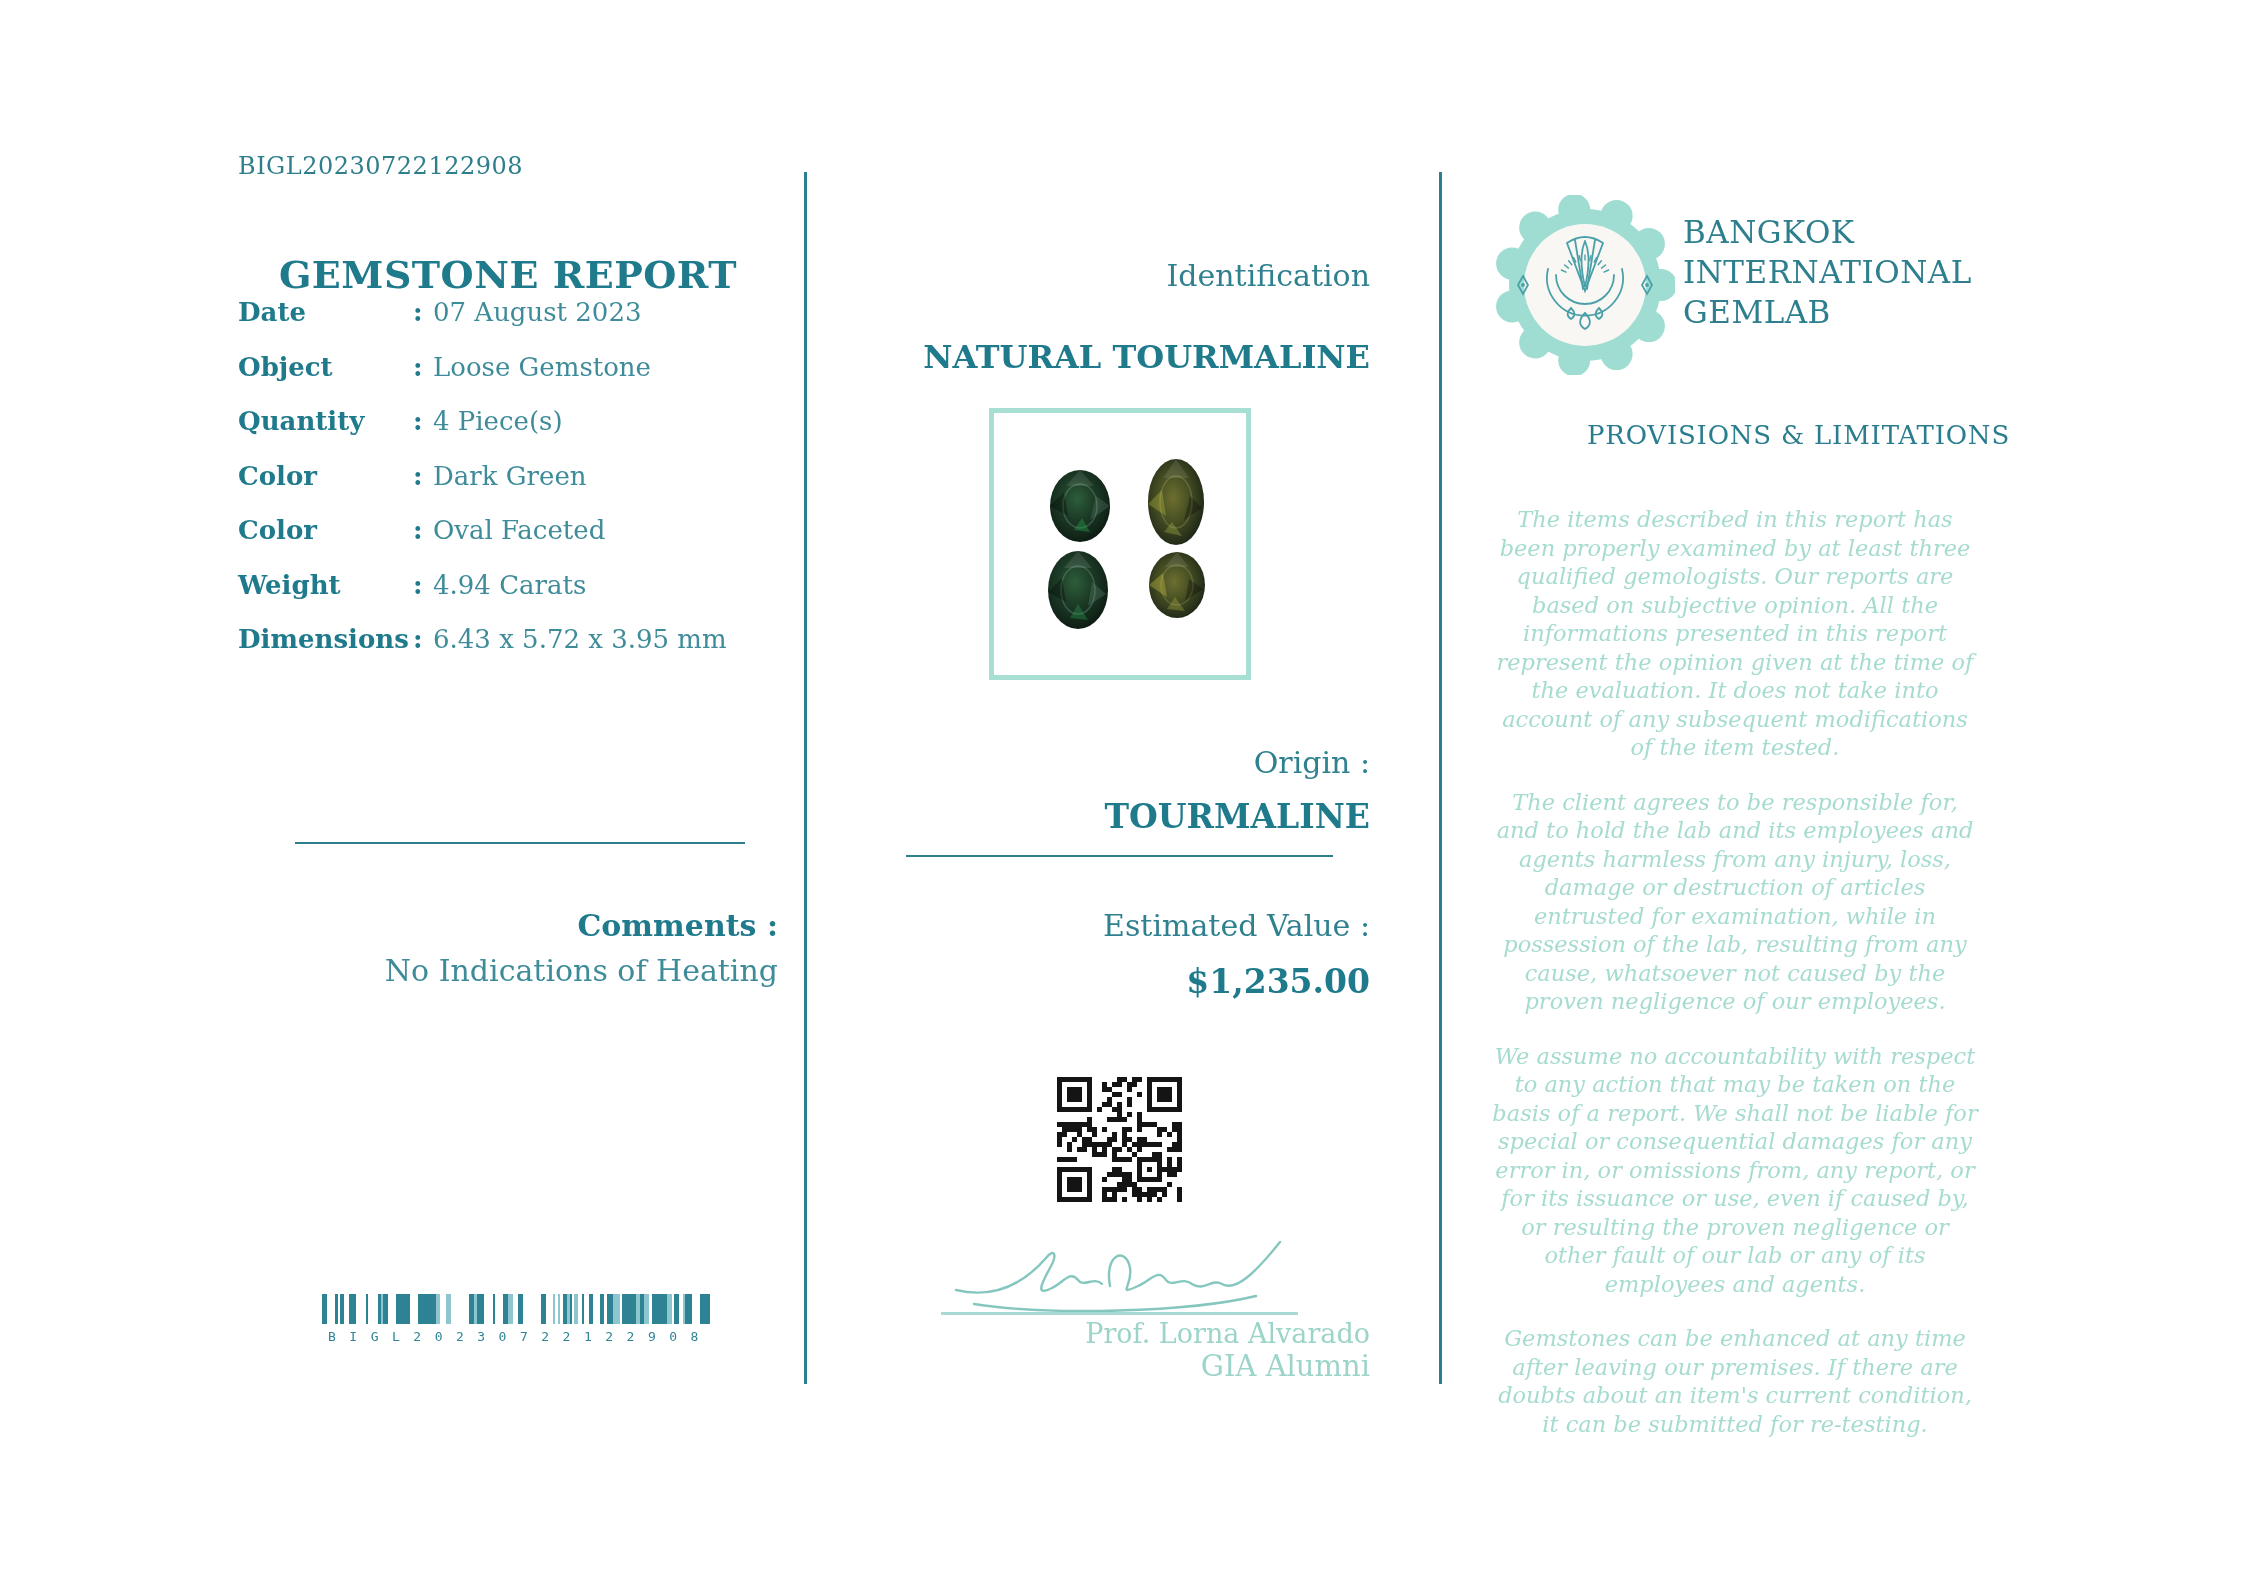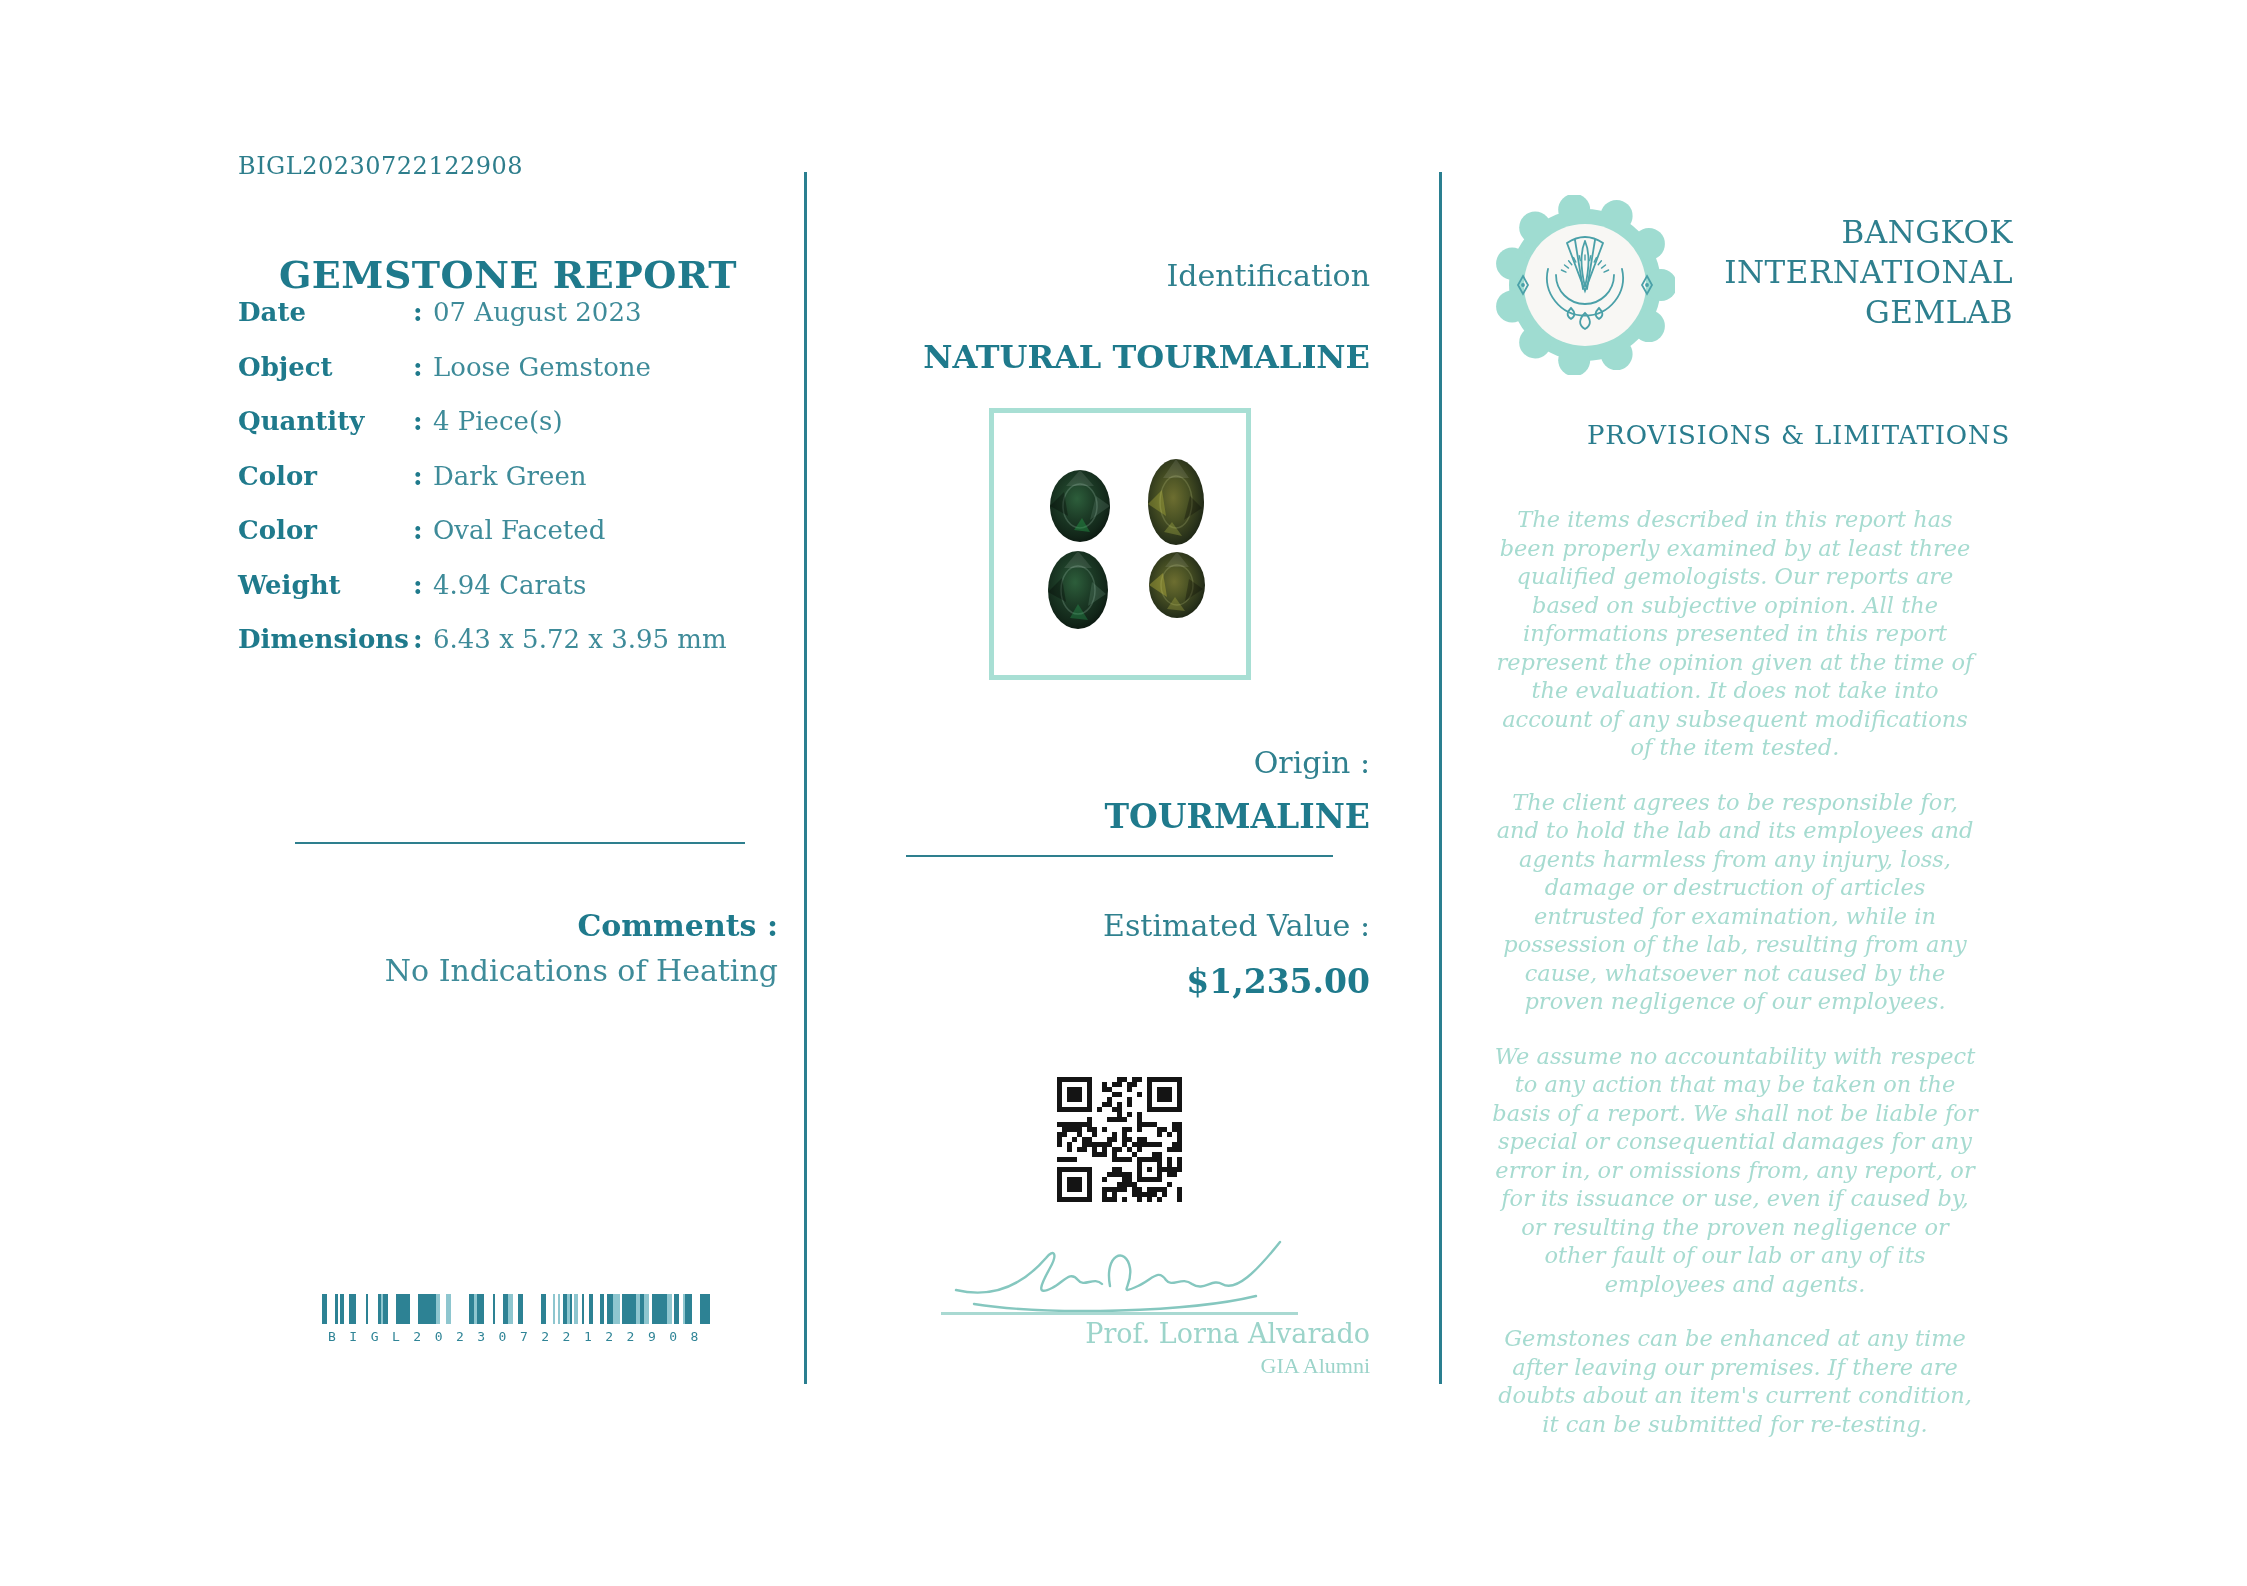--- a/index.html
+++ b/index.html
@@ -38,26 +38,26 @@
   #photo-frame{left:119px;top:408px;width:252px;height:262px;border:5px solid #a8dfd4;background:#ffffff;}
   #origin-label{left:0;top:745px;width:500px;font-size:30px;color:#30818f;}
   #origin-value{left:0;top:797px;width:500px;font-size:33px;font-weight:bold;color:#1f7a8c;}
   #mid-rule{left:36px;top:855px;width:427px;height:2px;background:#2e7f8e;}
   #est-label{left:0;top:908px;width:500px;font-size:30px;color:#30818f;}
   #est-amount{left:0;top:962px;width:500px;font-size:33px;font-weight:bold;color:#1f7a8c;}
   #qr-box{left:185px;top:1075px;width:130px;height:130px;}
   #signature-box{left:80px;top:1228px;width:340px;height:84px;}
   #sig-rule{left:71px;top:1312px;width:357px;height:3px;background:#a9d9d2;}
   #prof-name{left:0;top:1318px;width:500px;font-size:27px;color:#9cd4ca;line-height:32px;}
-  #prof-title{left:0;top:1350px;width:500px;font-size:22px;color:#9cd4ca;line-height:32px;font-family:Liberation Serif, serif;}
+  #prof-title{left:0;top:1350px;width:500px;font-size:29px;color:#9cd4ca;line-height:32px;}
 
   
   #seal-box{left:1495px;top:195px;width:180px;height:180px;}
   #lab-title{left:1683px;top:212px;width:330px;font-size:31px;line-height:40px;color:#2e7f8e;
-    text-align:right;letter-spacing:0.5px;}
+    text-align:left;letter-spacing:0.5px;}
   #provisions-title{left:1460px;top:420px;width:550px;font-size:26px;color:#2a7d8e;letter-spacing:0.8px;}
   #provisions-text{left:1488px;top:505px;width:494px;}
   #provisions-text p{font-size:22.5px;line-height:28.5px;margin:0 0 26px 0;font-style:italic;
     text-align:center;color:#a6dbd0;}
 </style>
 </head>
 <body>
 
 <div class="abs" id="report-code">BIGL20230722122908</div>
 

